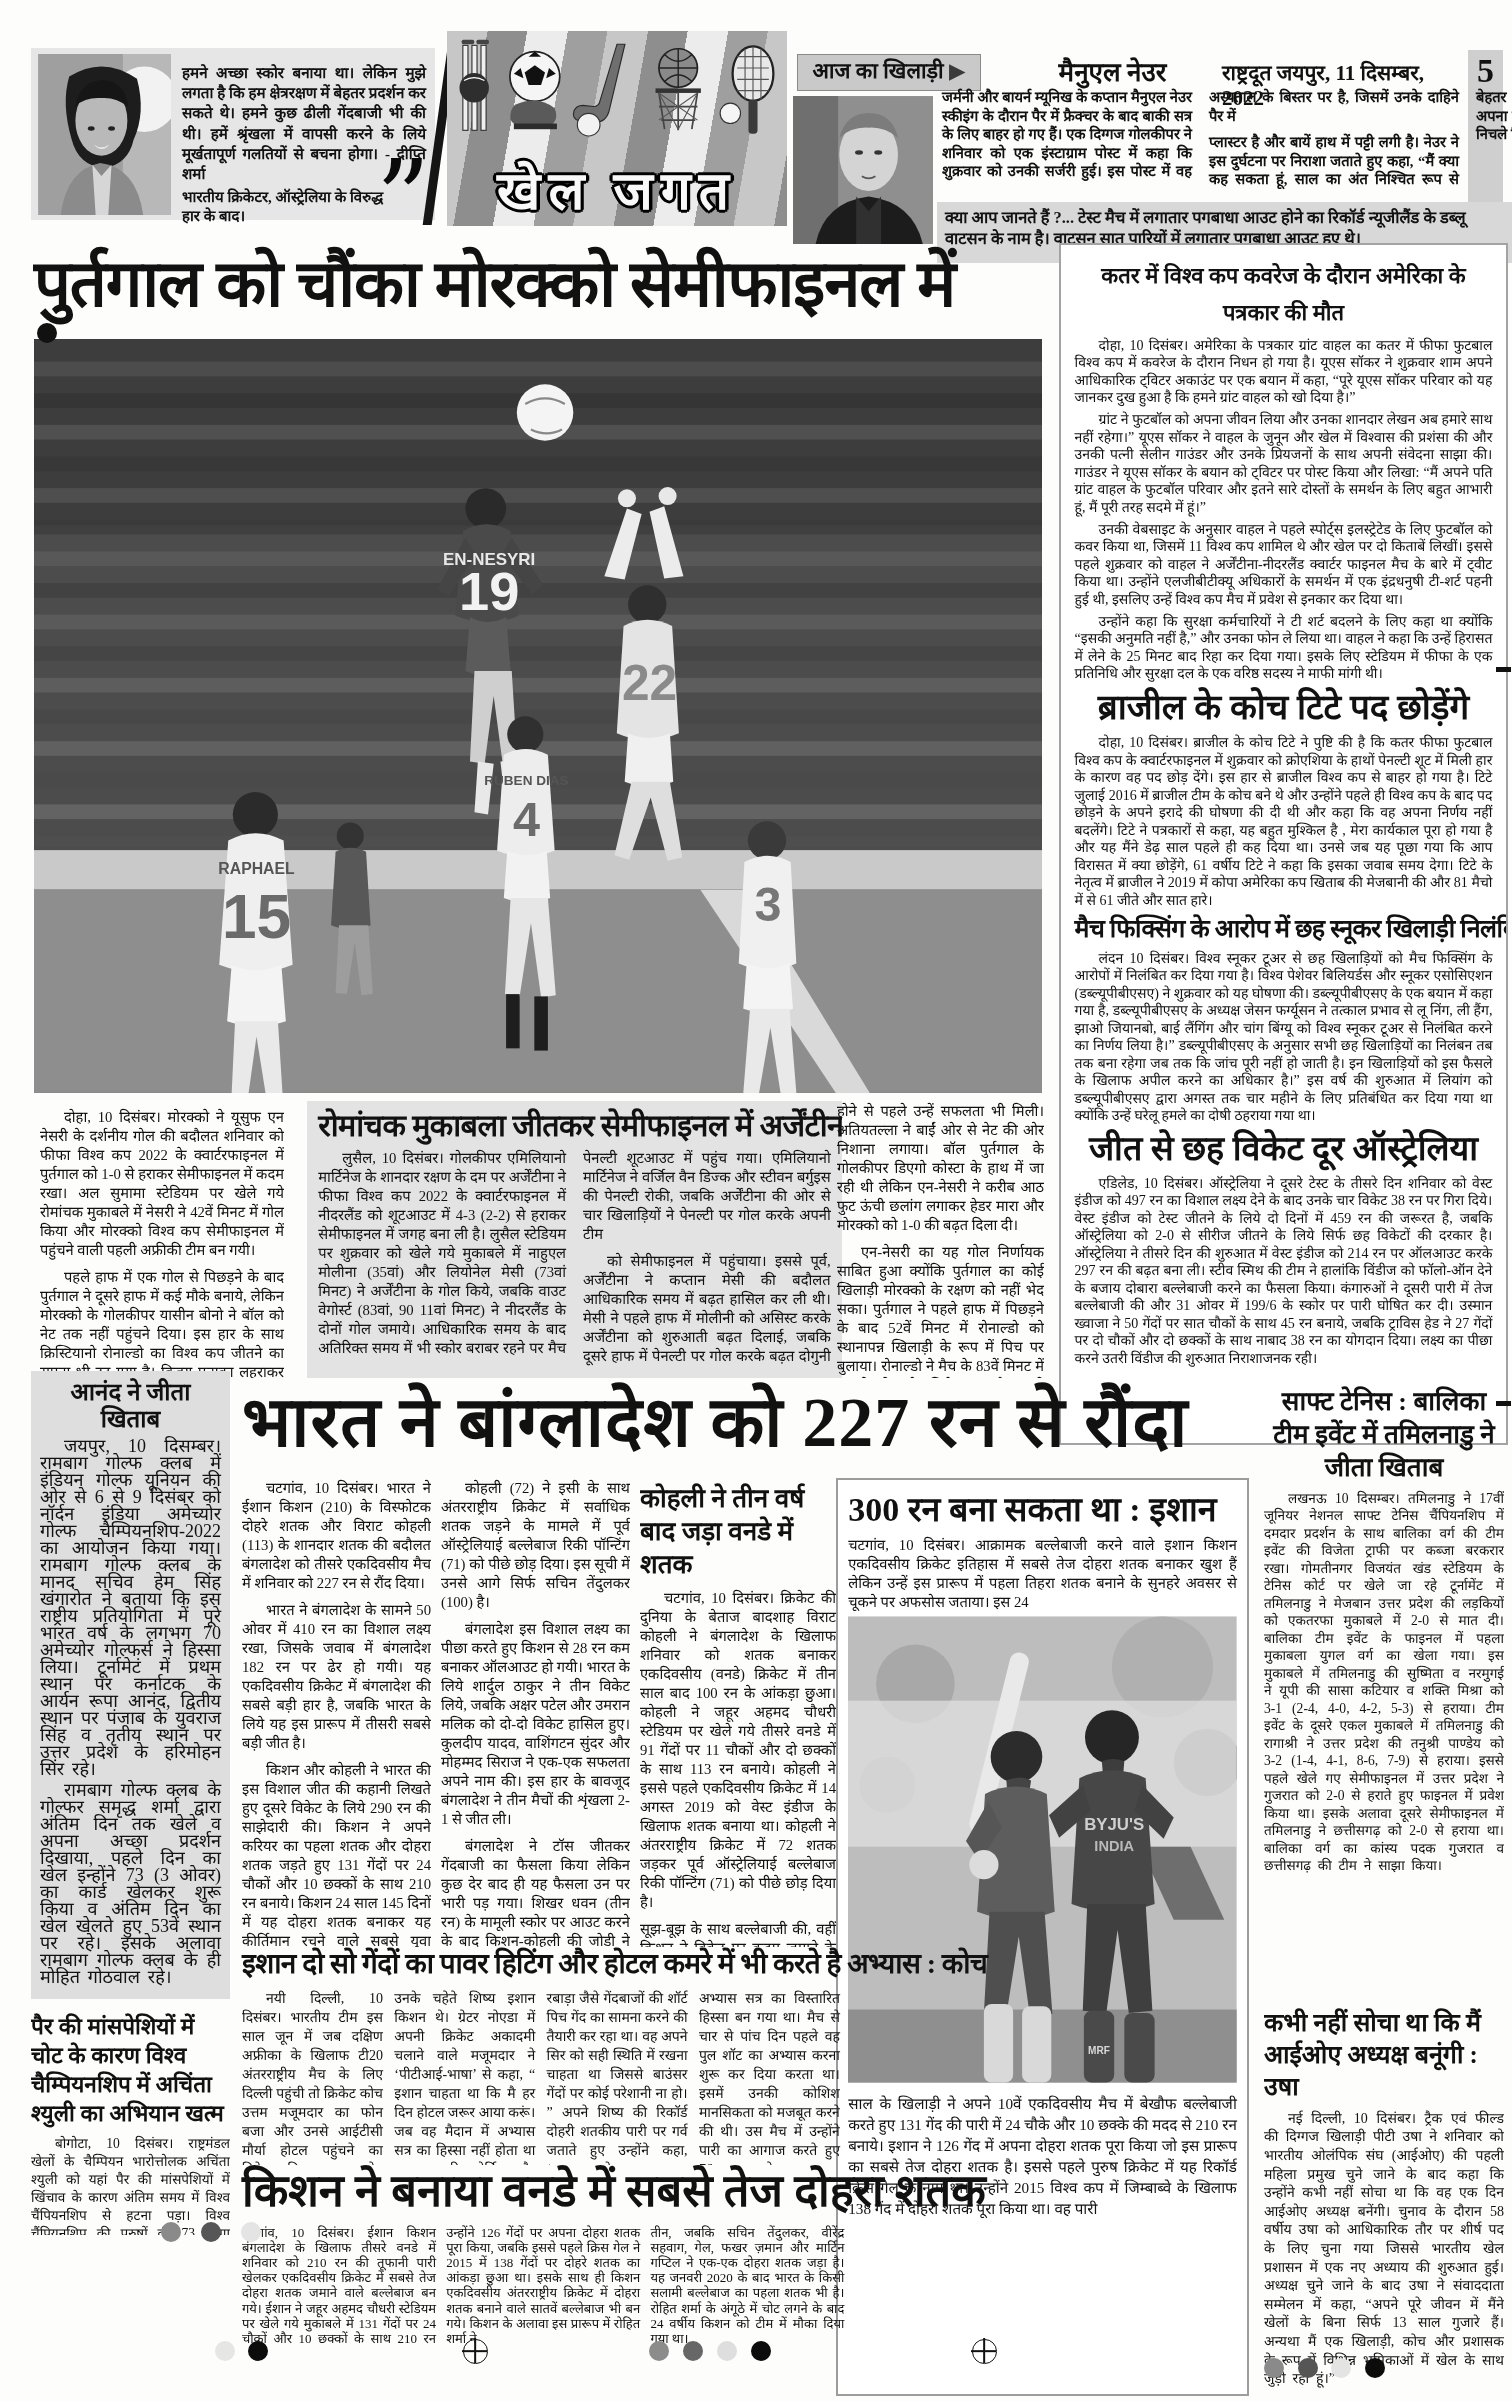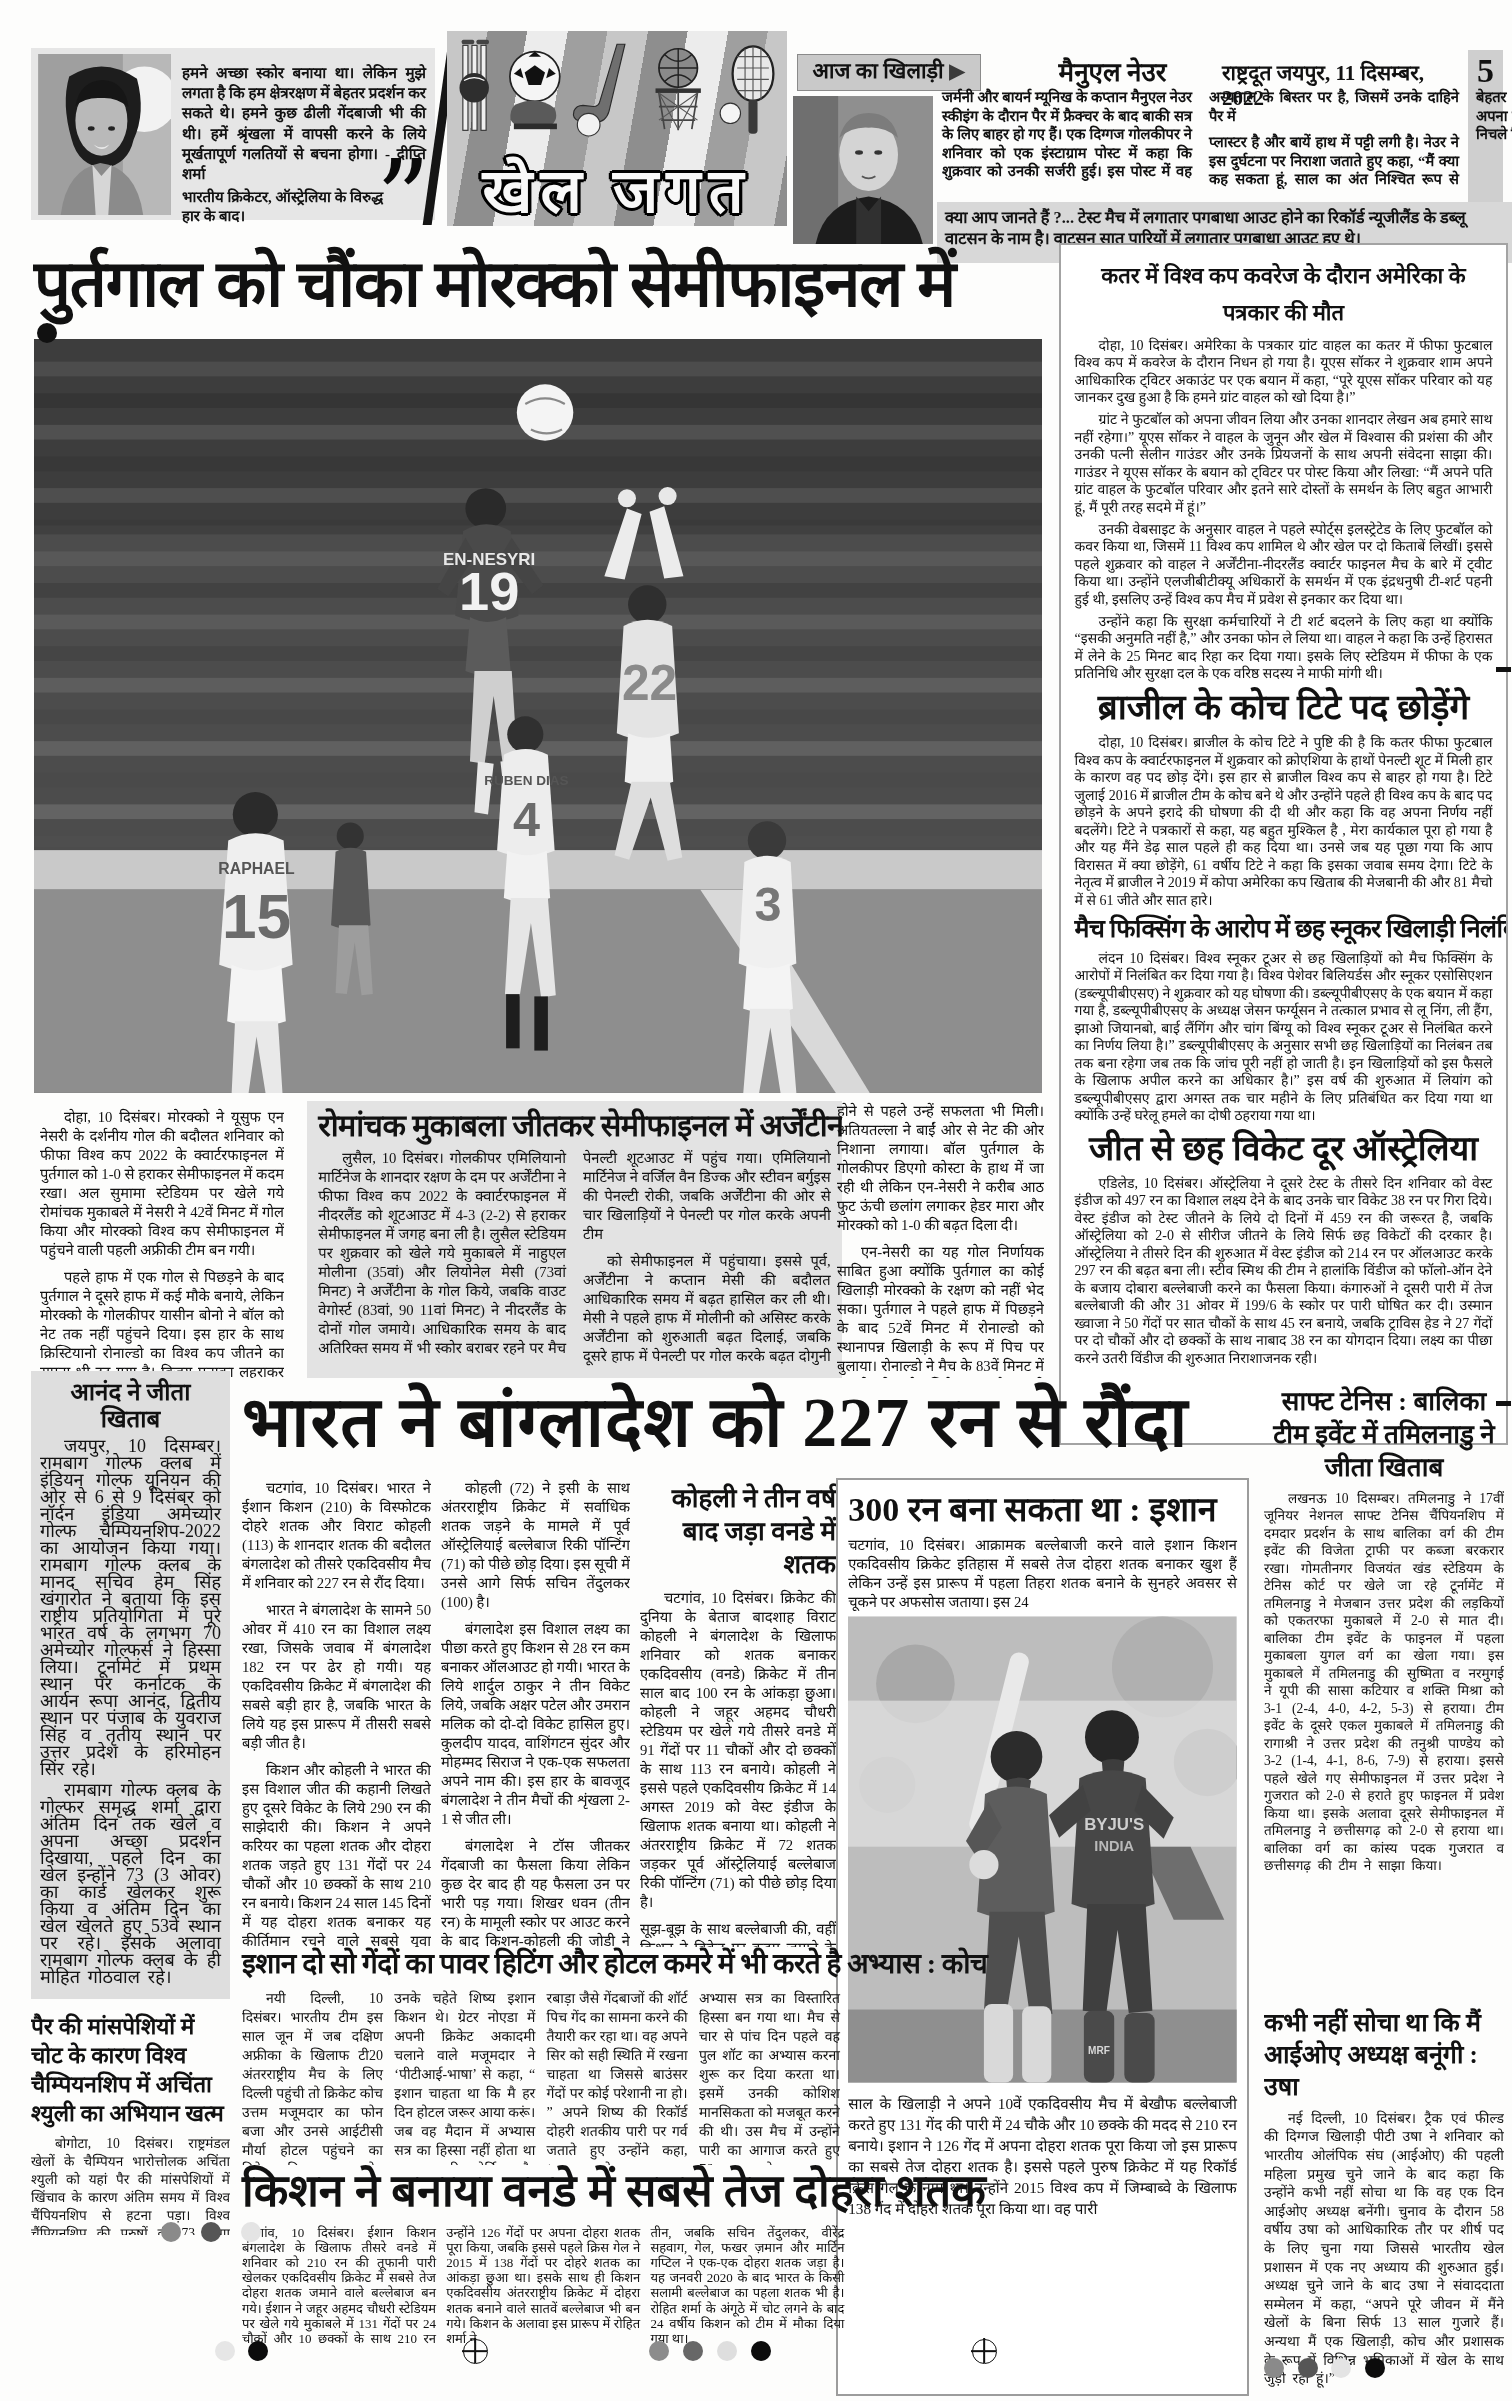--- a/index.html
+++ b/index.html
@@ -14,21 +14,21 @@
   
   .quote-box{left:31px;top:48px;width:404px;height:172px;background:#e6e6e6;}
   .quote-photo{position:absolute;left:6.8px;top:5.6px;width:133px;height:161px;}
   .quote-text{position:absolute;left:151px;top:14.7px;width:244px;font-size:15.2px;line-height:20.3px;font-weight:bold;}
   .quote-attr{position:absolute;left:151px;top:140px;width:203px;font-size:15px;line-height:19px;font-weight:bold;}
   .quote-mark{position:absolute;right:4.5px;bottom:-33px;font-size:107px;line-height:107px;color:#0a0a0a;font-family:"DejaVu Serif",serif;}
   .head-divider{left:436px;top:35px;width:9px;height:190px;background:#151515;transform:skewX(-8deg);}
   .masthead{left:447px;top:31px;width:340px;height:195px;background:
      repeating-linear-gradient(100deg,#c7c7c7 0 40px,#8e8e8e 40px 79px,#ececec 79px 119px,#9f9f9f 119px 158px);}
   .m-icons{position:absolute;left:0;top:3.4px;width:100%;height:119px;}
-  .m-title{position:absolute;left:0;bottom:3.4px;width:100%;text-align:center;font-size:61px;line-height:63px;
+  .m-title{position:absolute;left:0;bottom:3.4px;width:100%;text-align:center;font-size:53px;line-height:63px;
      font-weight:bold;color:#f8f8f8;letter-spacing:8px;
      text-shadow:-2.3px -2.3px 0 #000,2.3px -2.3px 0 #000,-2.3px 2.3px 0 #000,2.3px 2.3px 0 #000,0 3.4px 0 #000,3.4px 0 0 #000,0 -3.4px 0 #000,-3.4px 0 0 #000;}
   .badge{left:797px;top:54px;width:182px;height:35px;background:#c9c9c9;border:1.1px solid #8a8a8a;
      font-size:21.5px;line-height:33px;font-weight:bold;text-align:center;}
   .badge .arrow{color:#3a3a3a;}
   .neuer-photo{left:793px;top:96px;width:140px;height:148px;}
   .p-name{left:1011px;top:53px;width:203px;font-size:26px;font-weight:bold;text-align:center;}
   .p-date{left:1222px;top:58px;width:248px;font-size:21px;font-weight:bold;}
   .pnum-strip{left:1468px;top:50px;width:35px;height:339px;background:#cfcfcf;}
   .p-num{position:absolute;left:0;top:2.3px;width:100%;text-align:center;font-size:34px;font-weight:bold;}
@@ -64,21 +64,21 @@
   .achinta-h{font-size:22.6px;line-height:29px;font-weight:bold;margin:13.6px 0 6.8px 0;}
   .achinta-b p{font-size:13.6px;line-height:18px;word-spacing:2.8px;}
 
   
   .india-art{left:242px;top:1378px;width:1008px;height:570px;}
   .india-headline{font-size:70px;line-height:90px;font-weight:bold;white-space:nowrap;letter-spacing:1.1px;}
   .icol{position:absolute;top:101px;height:468px;overflow:hidden;font-size:14.7px;line-height:19px;}
   .icol1{left:0;width:189px;}
   .icol2{left:199px;width:189px;}
   .icol3{left:398px;width:196px;}
-  .kohli-h{font-size:26px;line-height:33px;font-weight:bold;text-align:right;margin:3.4px 0 8px 0;}
+  .kohli-h{font-size:26px;line-height:33px;font-weight:bold;text-align:left;margin:3.4px 0 8px 0;}
 
   
   .ishan-box{left:836px;top:1478px;width:413px;height:918px;border:2.3px solid #9c9c9c;background:#fff;
      box-sizing:border-box;padding:8px 10.2px;overflow:hidden;}
   .ishan-h{font-size:34px;line-height:41px;font-weight:bold;margin:1.1px 0 5.6px 0;}
   .ishan-intro{font-size:14.7px;line-height:19px;}
   .ishan-photo{width:100%;height:469px;margin:3.4px 0 6.8px 0;}
   .ishan-tail{font-size:15.2px;line-height:21px;}
 
   

